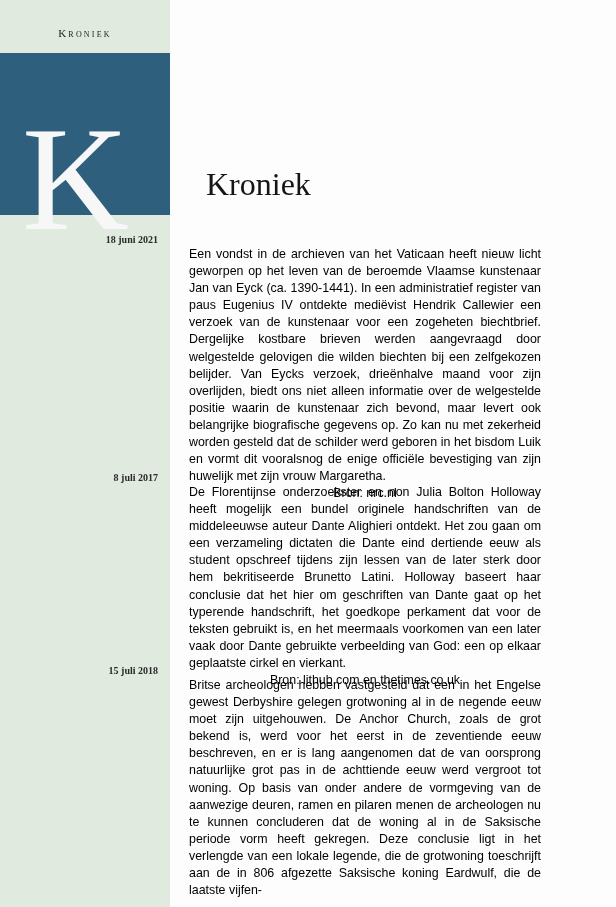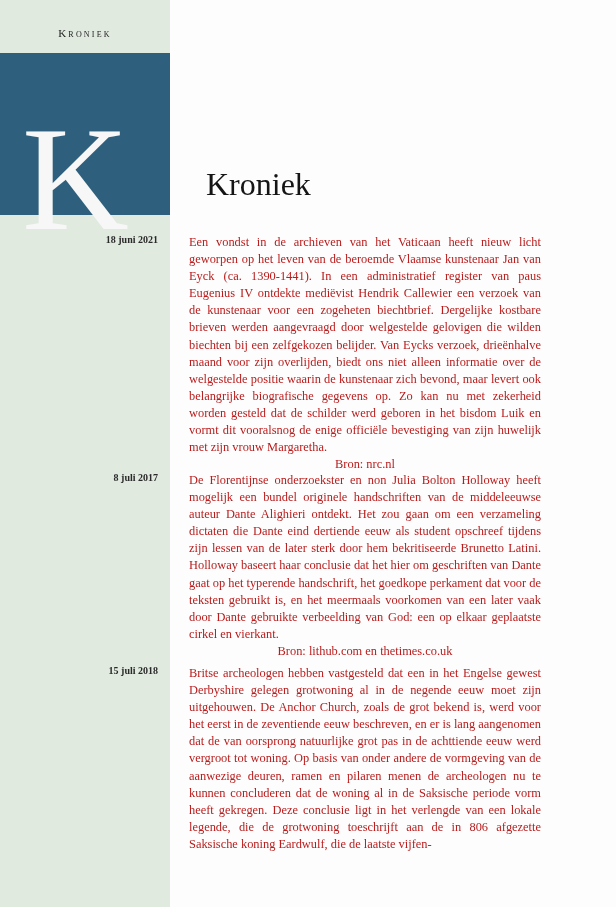--- a/index.html
+++ b/index.html
@@ -30,23 +30,23 @@
     .page-title {
       position: absolute; left: 206px; top: 166px;
       font-family: "Liberation Serif", serif; font-size: 32px; color: #151515;
     }
     .entry { position: absolute; left: 0; width: 616px; }
     .entry-date {
       position: absolute; left: 0; width: 158px; text-align: right; top: 0;
       font-family: "Liberation Serif", serif; font-weight: bold; font-size: 10px; color: #2a2a2a;
     }
     .entry-body {
-      position: absolute; left: 189px; width: 352px; top: 0;
-      font-family: Liberation Serif, serif; font-size: 12.4px; line-height: 17.1px;
-      text-align: justify; hyphens: auto; color: #b91c1c;
+      position: absolute; left: 189px; width: 352px; top: 12px;
+      font-family: Liberation Sans, sans-serif; font-size: 12.4px; line-height: 17.1px;
+      text-align: justify; hyphens: auto; color: #000000;
     }
     .entry-source {
       text-align: center; display: block;
     }
   </style>
 </head>
 <body>
 
 <div class="sidebar"></div>
 <div class="running-head">Kroniek</div>

